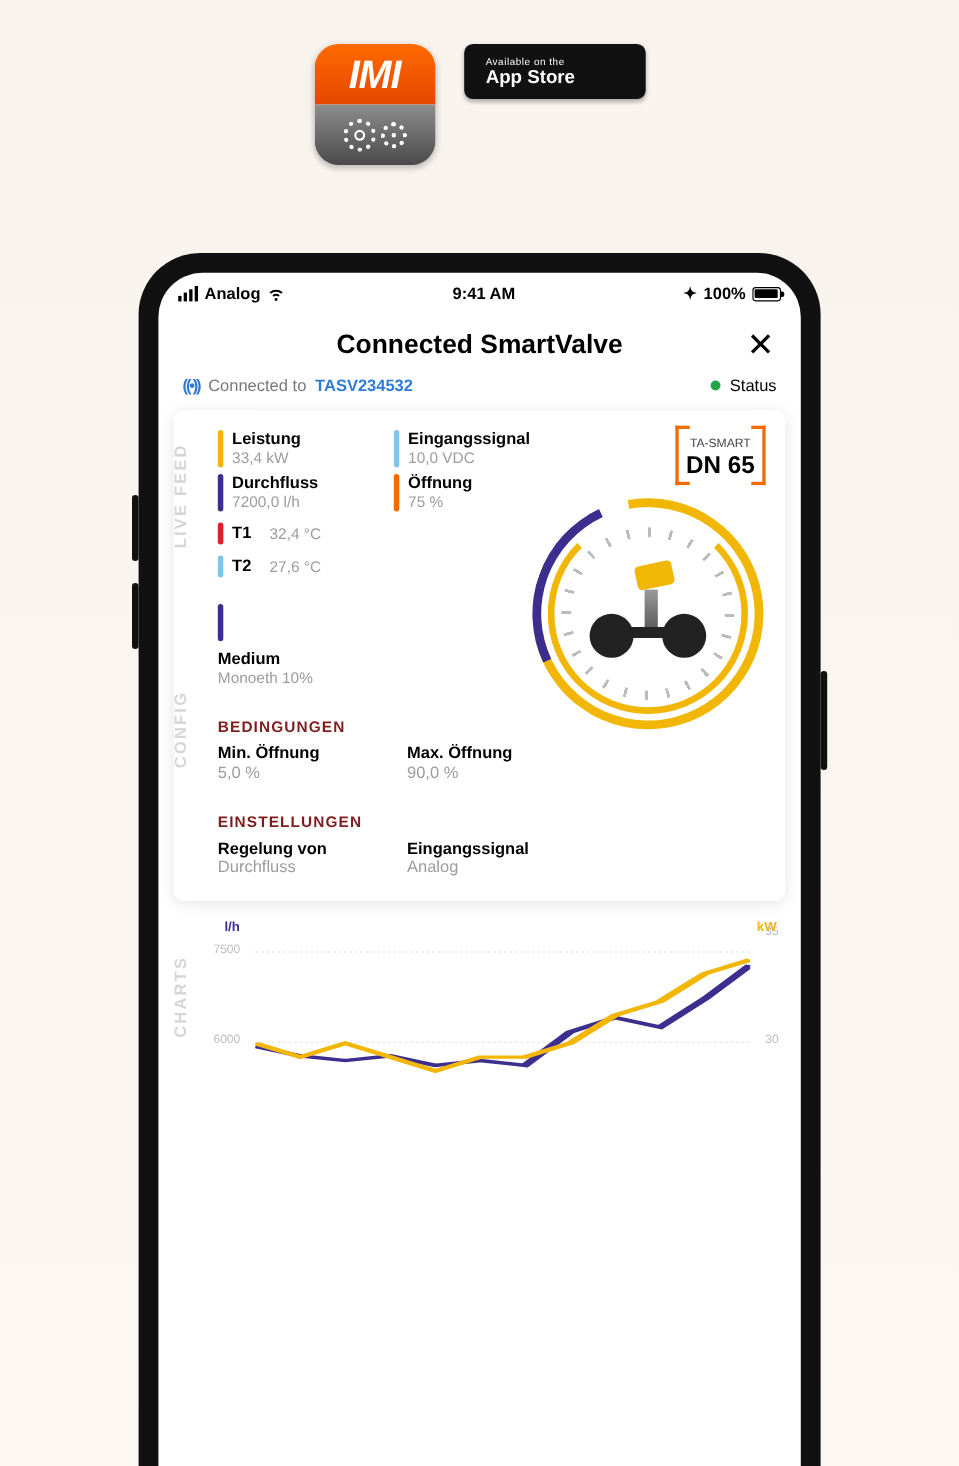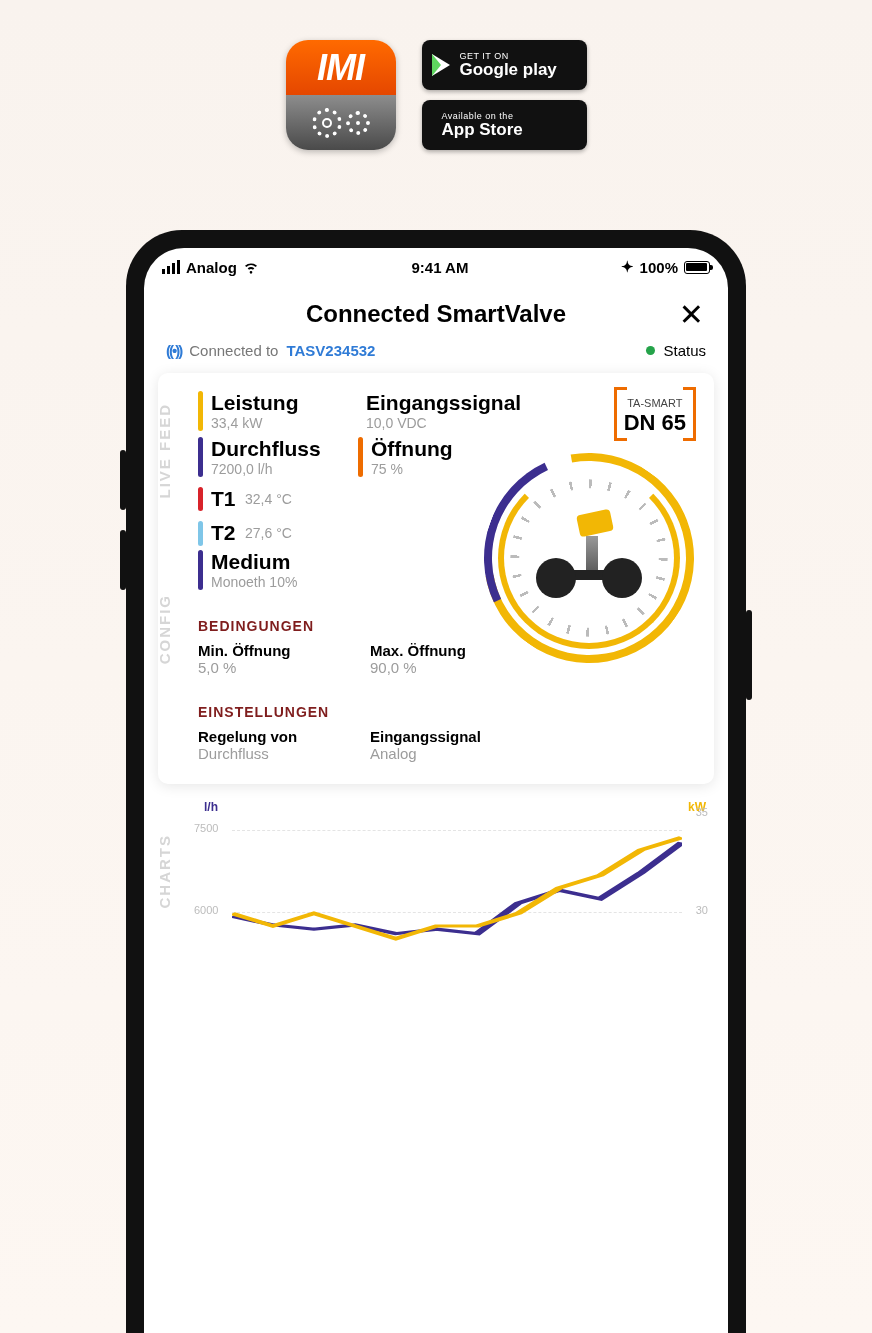--- a/index.html
+++ b/index.html
@@ -105,21 +105,21 @@
   .panel{margin:8px 14px 0;background:#fff;border-radius:10px;box-shadow:0 2px 14px rgba(0,0,0,.10);padding:18px 18px 22px; position:relative;}
 
   .sidelabel{position:absolute;left:-2px;writing-mode:vertical-rl;transform:rotate(180deg);font-weight:800;color:#d6d6d6;letter-spacing:2px;font-size:15px;}
   .sl-live{top:30px;}
   .sl-config{bottom:120px;}
 
   .live-grid{display:grid;grid-template-columns:150px 160px 1fr;gap:6px 10px;margin-left:22px;}
   .metric{display:flex;gap:8px;}
   .bar{width:5px;border-radius:3px;align-self:stretch;min-height:34px;}
   .bar.sm{min-height:20px;}
-  .mlabel{font-weight:800;font-size:21px;line-height:1.15;}
+  .mlabel{font-weight:800;font-size:15px;line-height:1.15;}
   .mval{color:#9c9c9c;font-size:14px;}
   .mrow{display:flex;align-items:center;gap:8px;margin-top:10px;}
   .mrow .mlabel{min-width:26px;}
 
   .ta-badge{
     position:absolute; right:18px; top:14px;
     padding:6px 10px; text-align:center; line-height:1.1;
   }
   .ta-badge::before,.ta-badge::after{content:"";position:absolute;top:0;bottom:0;width:10px;border:3px solid #ee6c00;}
   .ta-badge::before{left:0;border-right:none;}
@@ -174,27 +174,20 @@
     <div class="imi-top">
         <span>IMI</span>
       </div>
     <div class="imi-bot">
       <span class="gear"></span>
       <span class="gear sm"></span>
     </div>
   </div>
   <div class="store-col">
     <a class="store-badge">
-      <span class="gplay-tri"></span>
-      <span class="txt">
-        <small>GET IT ON</small>
-        <b>Google play</b>
-      </span>
-    </a>
-    <a class="store-badge">
       <span class="apple"></span>
       <span class="txt">
         <small>Available on the</small>
         <b>App Store</b>
       </span>
     </a>
   </div>
 </div>
 
 <div class="phone">
@@ -287,21 +280,21 @@
         <div class="mrow">
           <span class="bar sm" style="background:#d8232a"></span>
           <span class="mlabel">T1</span>
           <span class="mval">32,4 °C</span>
         </div>
         <div class="mrow">
           <span class="bar sm" style="background:#7fc6e8"></span>
           <span class="mlabel">T2</span>
           <span class="mval">27,6 °C</span>
         </div>
-        <div class="metric" style="margin-top:4px;">
+        <div class="metric" style="margin-top:24px;flex-direction:column;">
           <span class="bar" style="background:#3c2e8f"></span>
           <div>
               <div class="mlabel">Medium</div>
                <div class="mval">Monoeth 10%</div>
             </div>
         </div>
       </div>
 
       <div class="dial">
         <span class="ring outer"></span>

